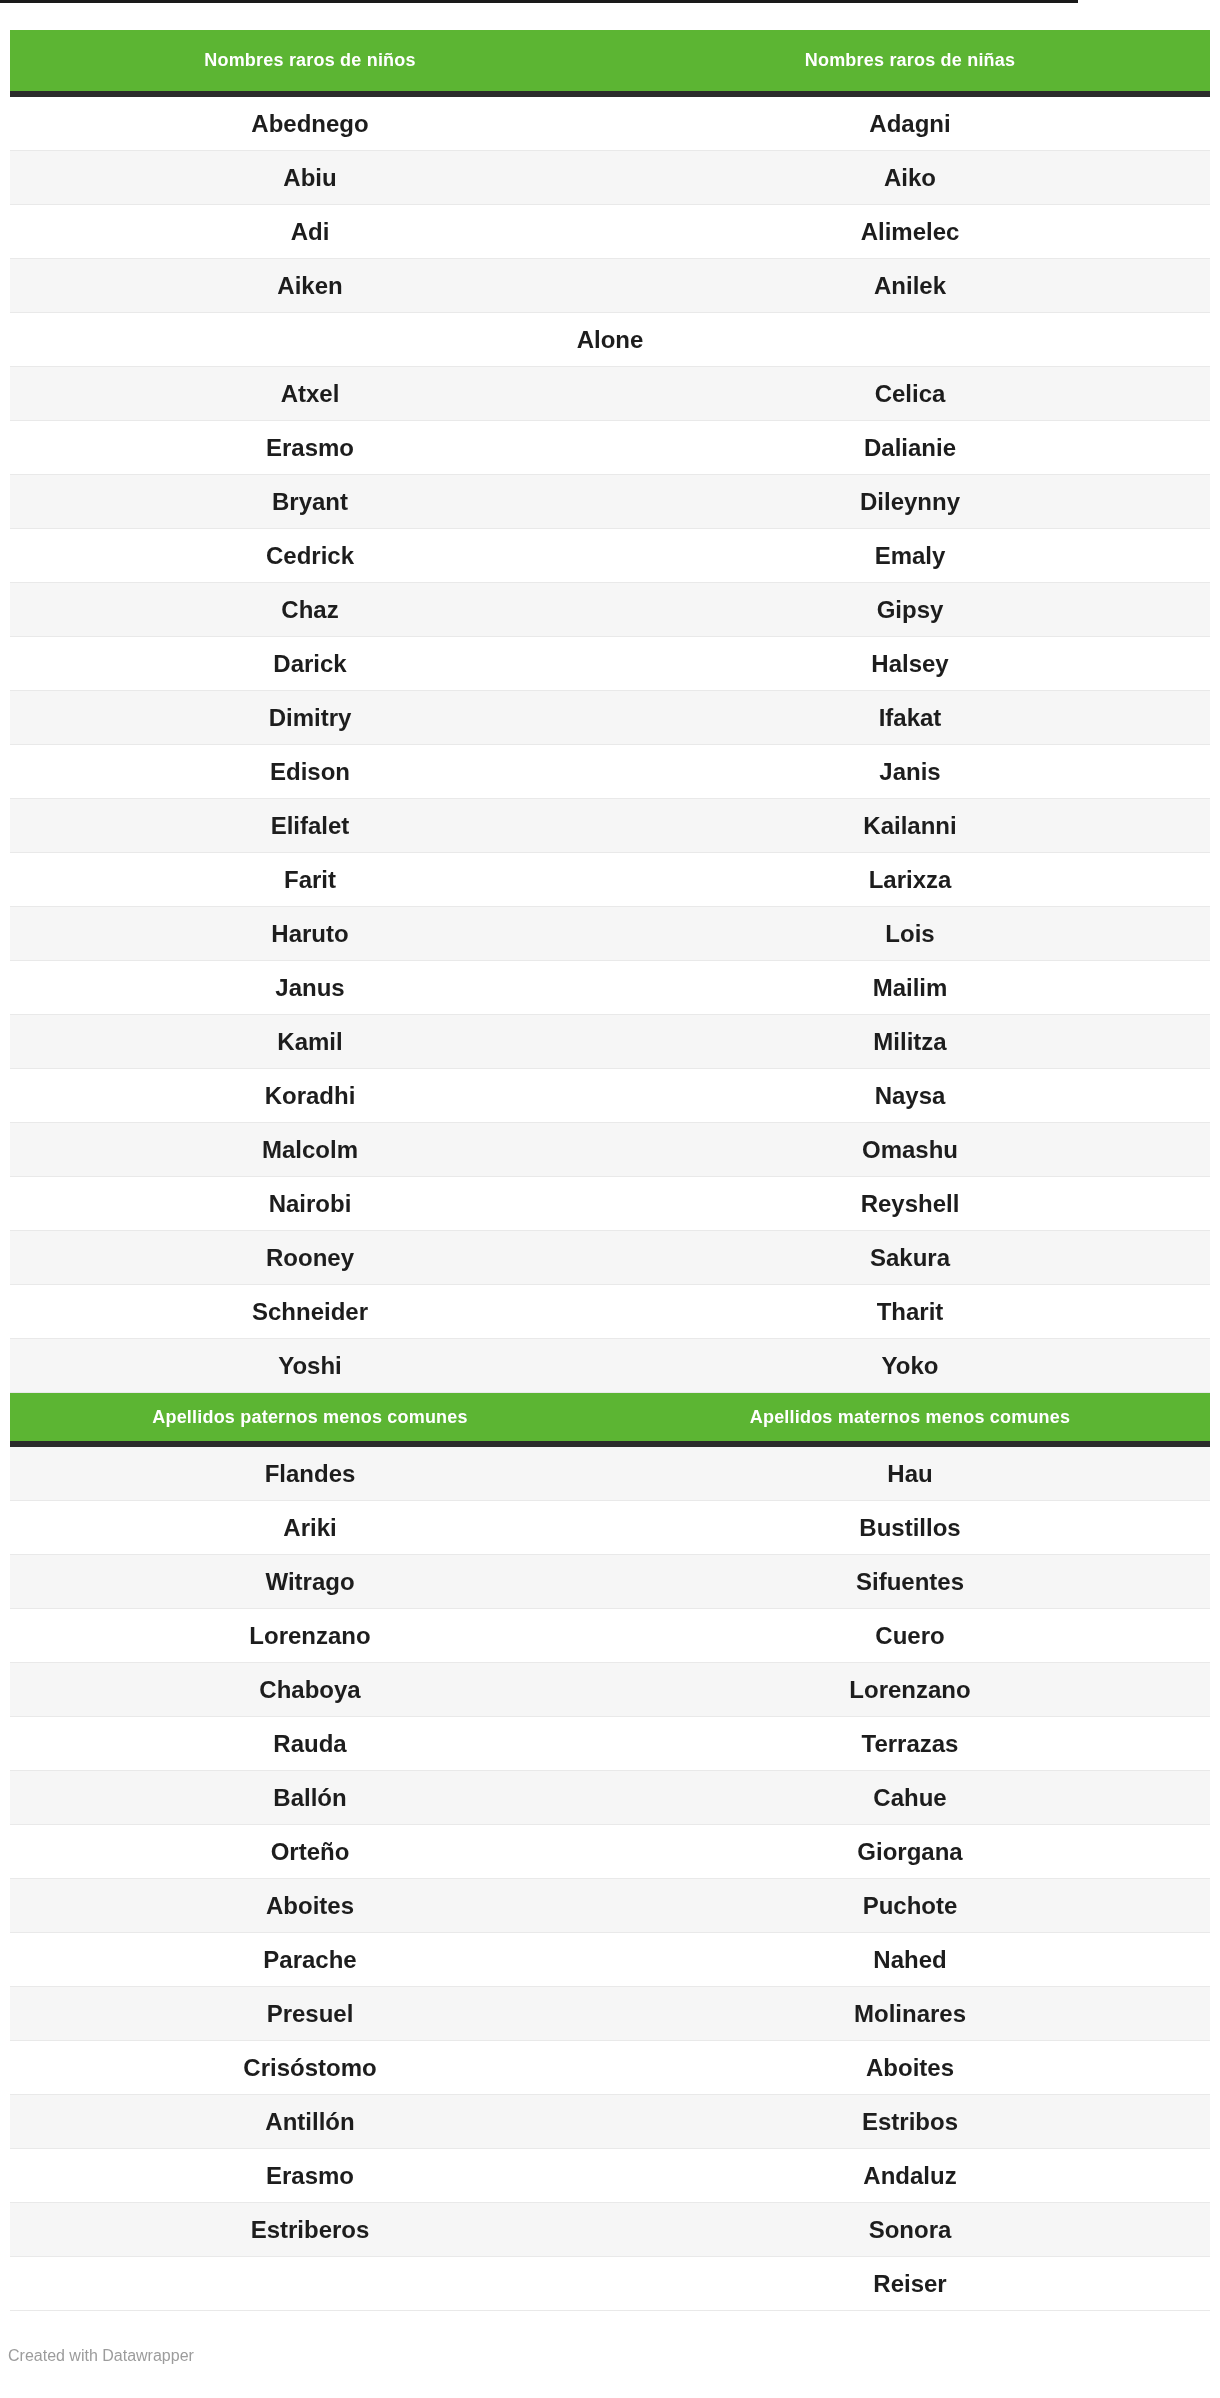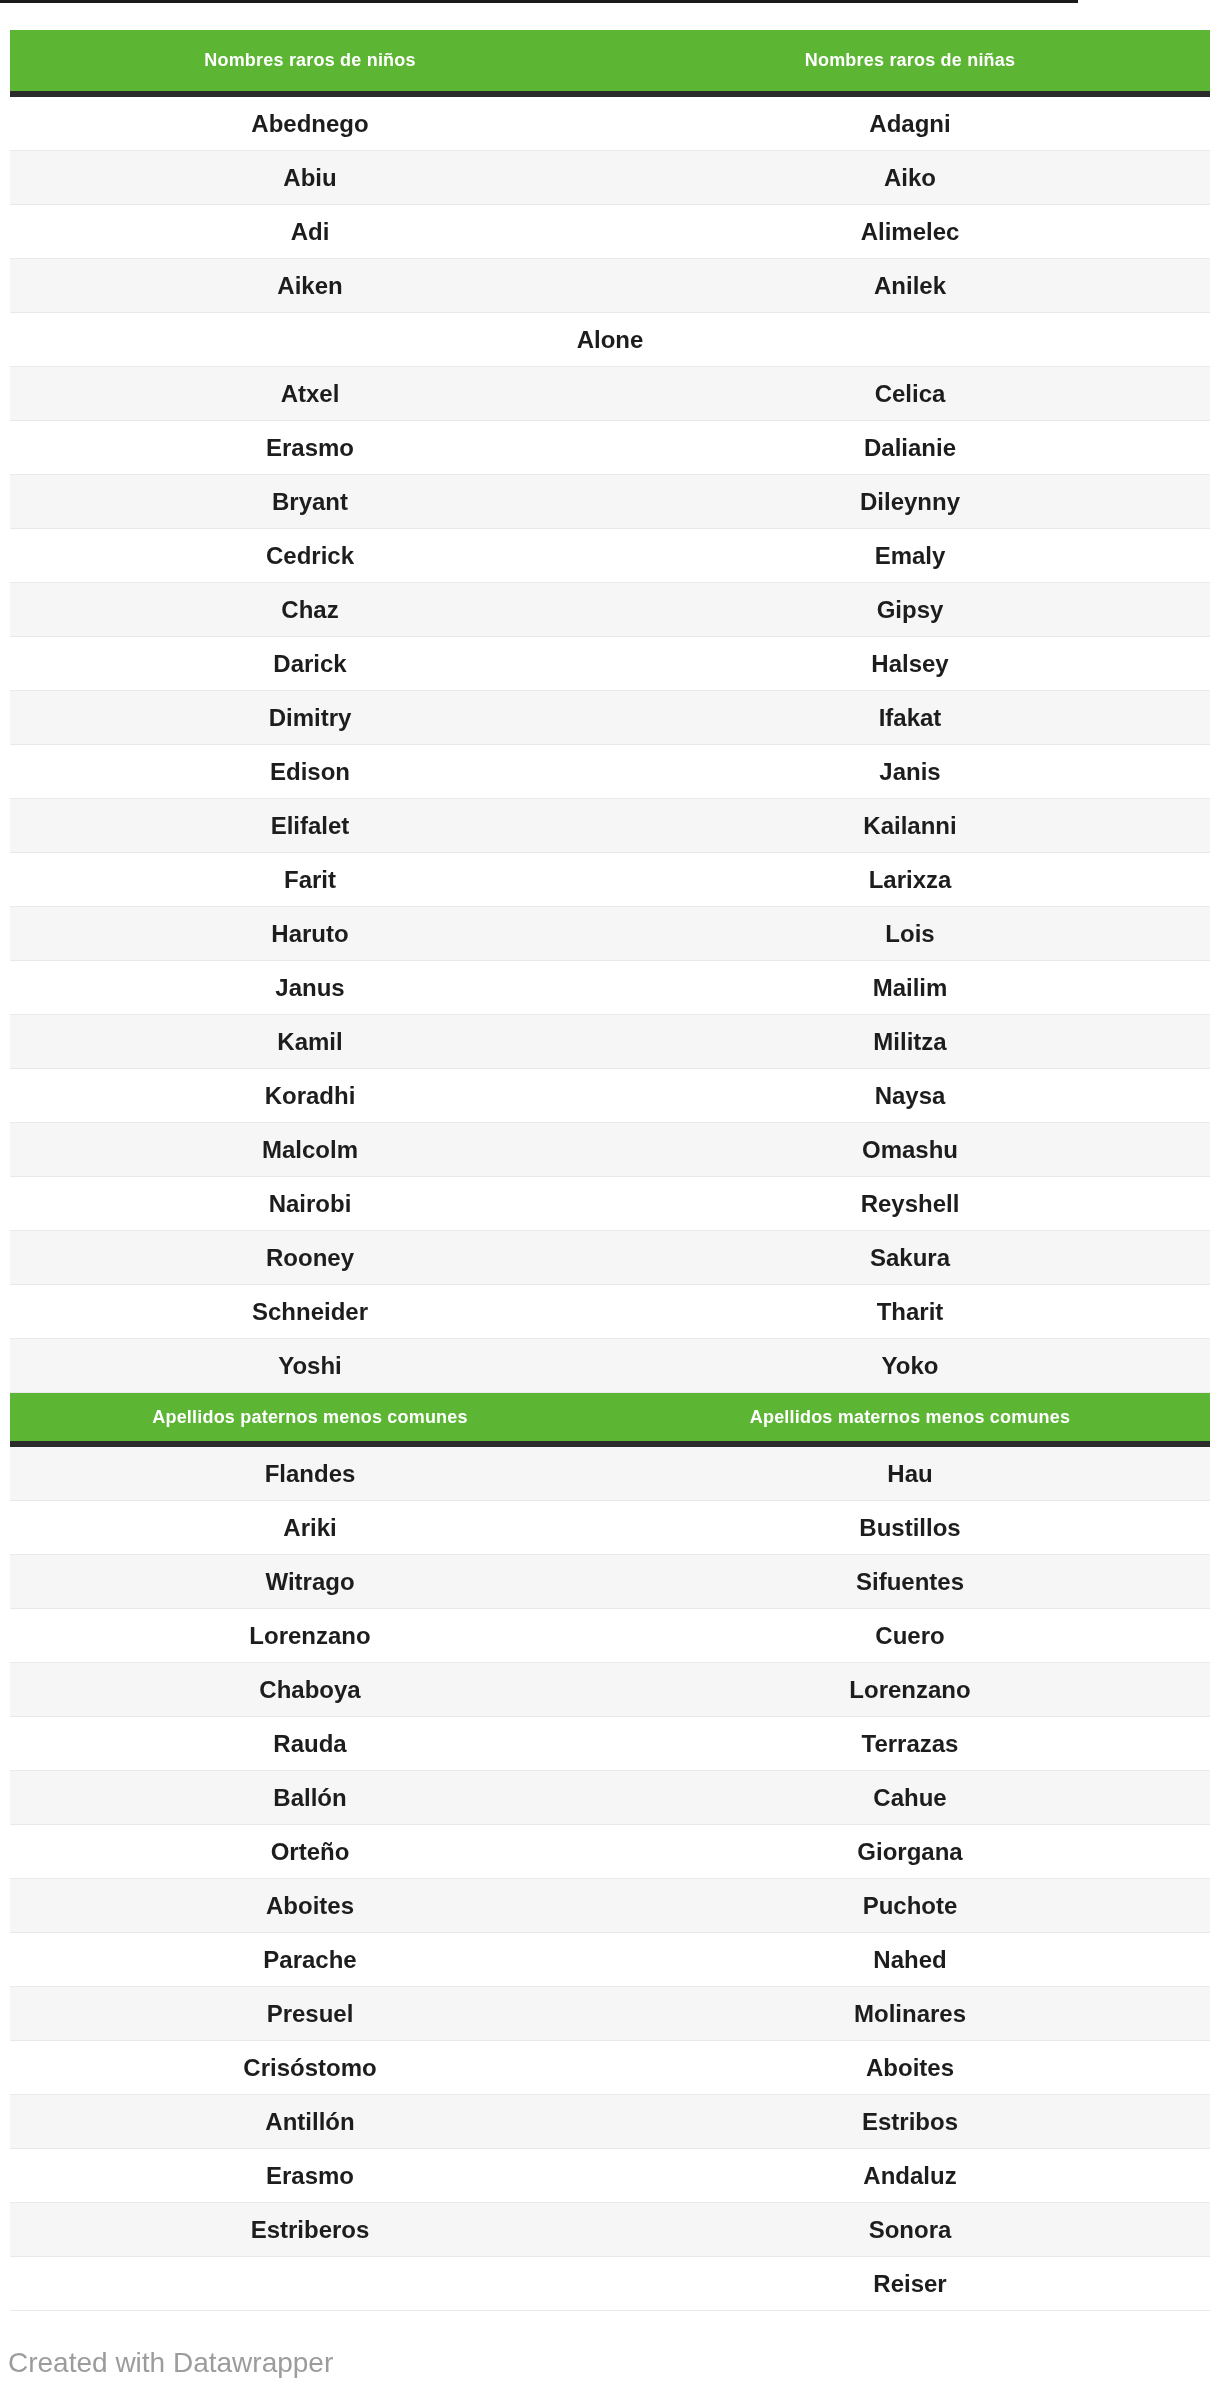--- a/index.html
+++ b/index.html
@@ -60,21 +60,21 @@
     flex: 1;
     display: flex;
     align-items: center;
     justify-content: center;
     font-size: 24px;
     font-weight: bold;
     color: var(--text, #1d1d1d);
   }
   .footer {
     margin: 36px 0 0 8px;
-    font-size: 28px;
+    font-size: 16px;
     font-weight: normal;
     color: var(--credit_gray, #9c9c9c);
   }
 </style>
 </head>
 <body>
 
 <div class="topline"></div>
 
 <div class="table-wrap">

